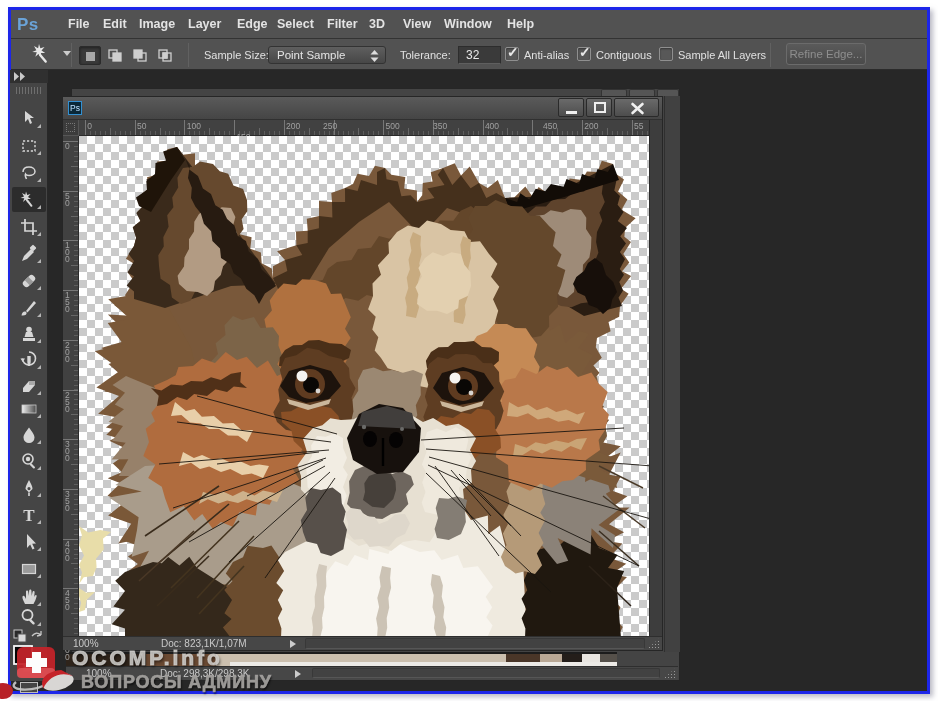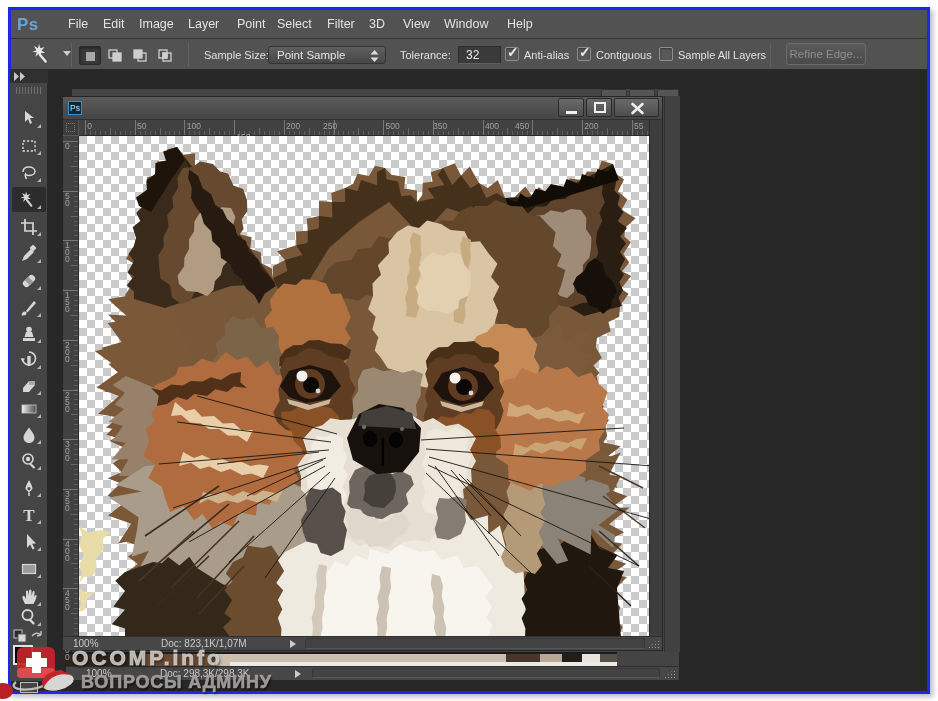--- a/index.html
+++ b/index.html
@@ -4,21 +4,21 @@
 html,body { width:938px; height:701px; background:#fff; overflow:hidden;
   font-family:"Liberation Sans", sans-serif; }
 body { position:relative; }
 .abs { position:absolute; }
 .frame { position:absolute; left:8px; top:7px; width:922px; height:687px;
   border:3px solid #1d26e9; background:#272727;
   box-shadow:3px 3px 5px rgba(130,130,150,.55); }
 .menubar { position:absolute; left:11px; top:10px; width:916px; height:28px;
   background:#525252; }
 .menu { position:absolute; top:0; height:28px; line-height:28px; color:#e3e3e3;
-  font-size:12.5px; }
+  font-size:12.5px;font-weight:bold; }
 .pslogo { position:absolute; left:6px; top:5px; font-size:17px; font-weight:bold;
   color:#6aa3d8; letter-spacing:0.5px; }
 .optbar { position:absolute; left:11px; top:38px; width:916px; height:32px;
   background:#525252; border-top:1px solid #333333; border-bottom:1px solid #2b2b2b; }
 .optlabel { position:absolute; color:#e0e0e0; font-size:11px; top:46px; height:18px; line-height:18px; }
 .modebtn { position:absolute; top:46px; width:22px; height:19px; border-radius:2px; }
 .cb { position:absolute; top:47px; width:14px; height:14px; background:#585858;
   border:1px solid #8f8f8f; border-radius:2px; box-shadow:inset 0 1px 2px rgba(0,0,0,.4); }
 .cb .mark { position:absolute; left:1px; top:-4px; color:#e8e8e8; font-size:14px; font-weight:bold; }
 .tools { position:absolute; left:10px; top:70px; width:38px; height:611px;
@@ -53,21 +53,21 @@
   color:rgba(165,163,160,.92); letter-spacing:0.8px;
   text-shadow:1px 2px 2px rgba(0,0,0,.6); z-index:60;}
 </style></head><body>
 <div class="frame"></div>
 <div class="menubar">
     <span class="pslogo">Ps</span>
     <span class="menu" style="left:57px">File</span>
     <span class="menu" style="left:92px">Edit</span>
     <span class="menu" style="left:128px">Image</span>
     <span class="menu" style="left:177px">Layer</span>
-    <span class="menu" style="left:226px">Point</span>
+    <span class="menu" style="left:226px">Edge</span>
     <span class="menu" style="left:266px">Select</span>
     <span class="menu" style="left:316px">Filter</span>
     <span class="menu" style="left:358px">3D</span>
     <span class="menu" style="left:392px">View</span>
     <span class="menu" style="left:433px">Window</span>
     <span class="menu" style="left:496px">Help</span>
   </div>
 <div class="optbar"></div>
 <svg class="abs" style="left:30px;top:42px;z-index:5" width="42" height="24" viewBox="0 0 42 24">
 <g fill="#e8e8e8">
@@ -293,21 +293,21 @@
 background-repeat:no-repeat;background-color:#414141;">
       <span class="rnum" style="left:8.3px;top:1px">0</span>
       <span class="rnum" style="left:58.0px;top:1px">50</span>
       <span class="rnum" style="left:107.7px;top:1px">100</span>
       <span class="rnum" style="left:157.4px;top:12px">150</span>
       <span class="rnum" style="left:207.1px;top:1px">200</span>
       <span class="rnum" style="left:244px;top:1px">250</span>
       <span class="rnum" style="left:306.5px;top:1px">500</span>
       <span class="rnum" style="left:354px;top:1px">350</span>
       <span class="rnum" style="left:405.9px;top:1px">400</span>
-      <span class="rnum" style="left:436px;top:1px">450</span>
+      <span class="rnum" style="left:464px;top:1px">450</span>
       <span class="rnum" style="left:505.3px;top:1px">200</span>
       <span class="rnum" style="left:555.0px;top:1px">55</span>
     </div>
     <div class="ruler" style="left:0;top:39px;width:16px;height:502px;
 border-right:1px solid #2a2a2a;
 background-image:
  repeating-linear-gradient(180deg,#777 0 1px,transparent 1px 49.7px),
  repeating-linear-gradient(180deg,#666 0 1px,transparent 1px 24.85px),
  repeating-linear-gradient(180deg,#5d5d5d 0 1px,transparent 1px 4.97px);
 background-size:16px 100%,7px 100%,4px 100%;

